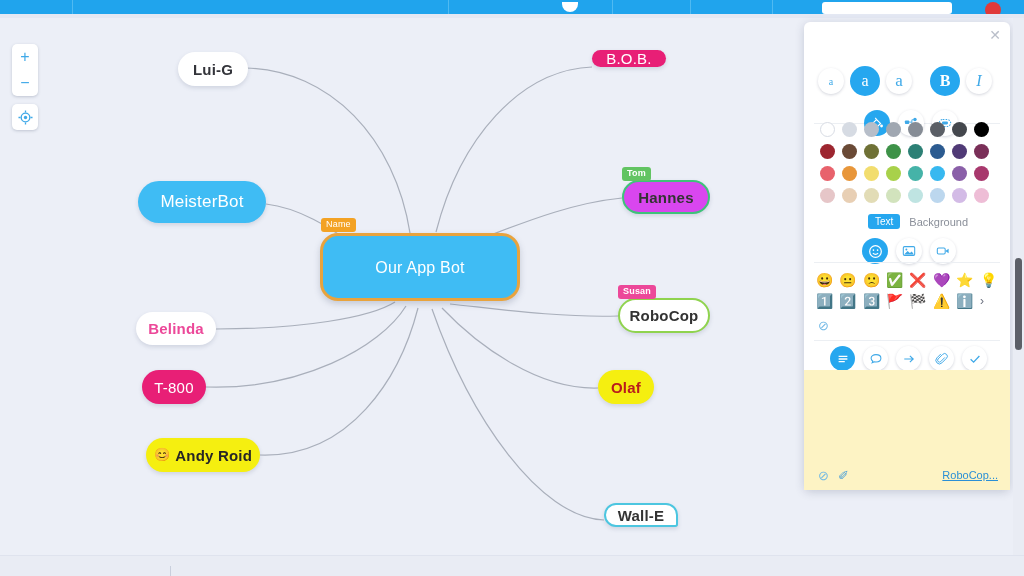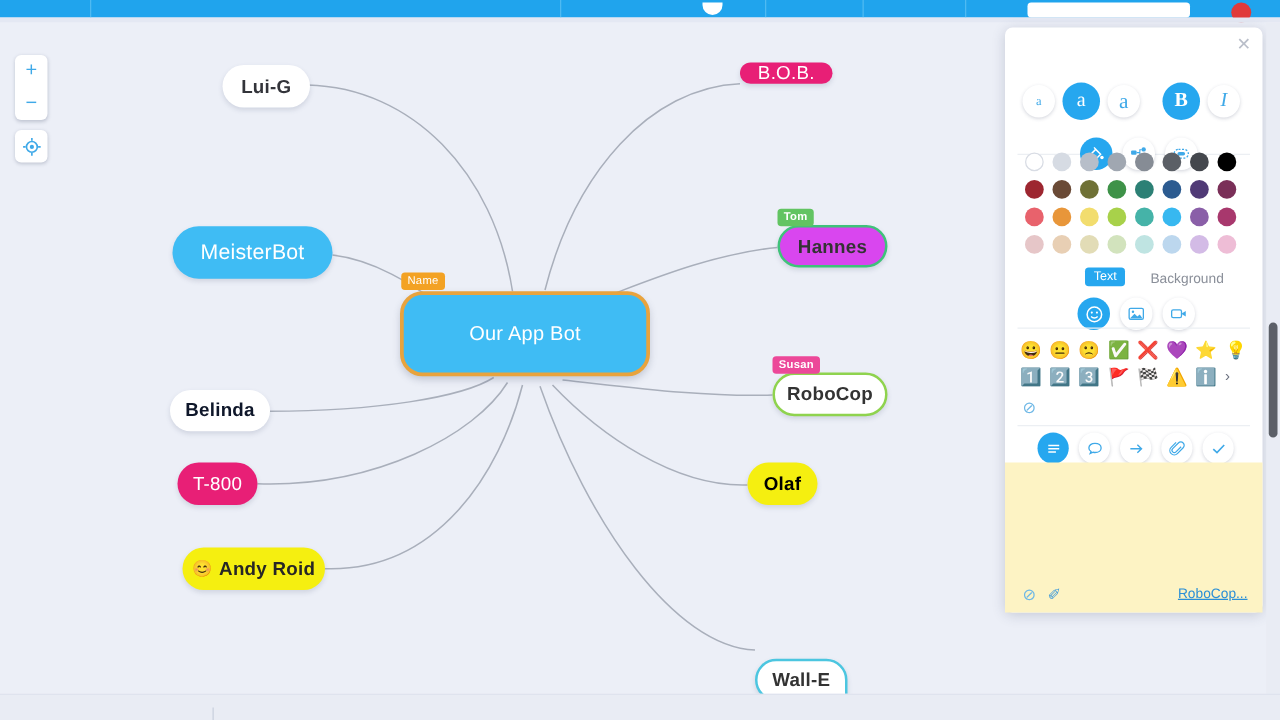--- a/index.html
+++ b/index.html
@@ -63,27 +63,27 @@
     font-family:"Liberation Sans", sans-serif;
   }
   .badge.orange{background:#f3a224;}
   .badge.green{background:#62c462;}
   .badge.lightgreen{background:#ec4899;}
 
   #node-luig{left:178px;top:34px;width:70px;height:34px;background:#fff;color:#33343a;font-weight:bold;}
   #node-bob{left:592px;top:32px;width:74px;height:17px;background:#e81f76;color:#fff;}
   #node-meisterbot{left:138px;top:163px;width:128px;height:42px;background:#3fbcf4;color:#fff;font-size:17px;}
   #node-hannes{left:622px;top:162px;width:88px;height:34px;background:#d946ef;border:2px solid #3fc27a;color:#333;font-weight:bold;}
-  #node-belinda{left:136px;top:294px;width:80px;height:33px;background:#fff;color:#0f172a;font-weight:bold;}
+  #node-belinda{left:136px;top:294px;width:80px;height:33px;background:#fff;color:#ec4899;font-weight:bold;}
   #node-robocop{left:618px;top:280px;width:92px;height:35px;background:#fff;border:2px solid #8fd34e;color:#333;font-weight:bold;}
   #node-t800{left:142px;top:352px;width:64px;height:34px;background:#e81f76;color:#fff;}
-  #node-olaf{left:598px;top:352px;width:56px;height:34px;background:#f5ef10;color:#000000;font-weight:bold;}
+  #node-olaf{left:598px;top:352px;width:56px;height:34px;background:#f5ef10;color:#b91c1c;font-weight:bold;}
   #node-andyroid{left:146px;top:420px;width:114px;height:34px;background:#f5ef10;color:#262626;font-weight:bold;gap:5px;}
   #node-andyroid .emoji{font-size:13px;}
-  #node-walle{left:604px;top:485px;width:74px;height:34px;background:#fff;border:2px solid #4cc6e0;color:#333;font-weight:bold;border-radius:18px 18px 4px 18px;margin-top:24px;}
+  #node-walle{left:604px;top:485px;width:74px;height:24px;background:#fff;border:2px solid #4cc6e0;color:#333;font-weight:bold;border-radius:18px 18px 4px 18px;}
 
   
   #zoom-controls{
     position:absolute;left:12px;top:26px;width:26px;
     background:#fff;border-radius:5px;
     box-shadow:0 1px 3px rgba(60,70,100,.25);
     display:flex;flex-direction:column;align-items:center;
   }
   #zoom-controls .zbtn{
     width:26px;height:26px;display:flex;align-items:center;justify-content:center;
@@ -132,21 +132,21 @@
   #panel-divider-1{position:absolute;left:10px;top:101px;width:186px;height:1px;background:#eceff3;}
 
   #color-grid{
     position:absolute;left:820px;top:122px;width:176px;
   }
   .color-row{display:flex;gap:7px;margin-bottom:7px;}
   .swatch{width:15px;height:15px;border-radius:50%;cursor:pointer;}
   .swatch.ring{border:1px solid #d8dce4;box-sizing:border-box;}
 
   #target-row{
-    position:absolute;left:868px;top:214px;display:flex;align-items:flex-end;gap:20px;
+    position:absolute;left:868px;top:214px;display:flex;align-items:center;gap:9px;
   }
   #target-row .chip{
     background:#26a7ef;color:#fff;font-size:10px;border-radius:3px;padding:2px 7px;cursor:pointer;
   }
   #target-row .chip-off{color:#8a8f99;font-size:11px;cursor:pointer;}
 
   #media-row{
     position:absolute;left:862px;top:238px;display:flex;align-items:center;gap:8px;
   }
   #panel-divider-2{position:absolute;left:10px;top:250px;width:186px;height:1px;background:#eceff3;}

